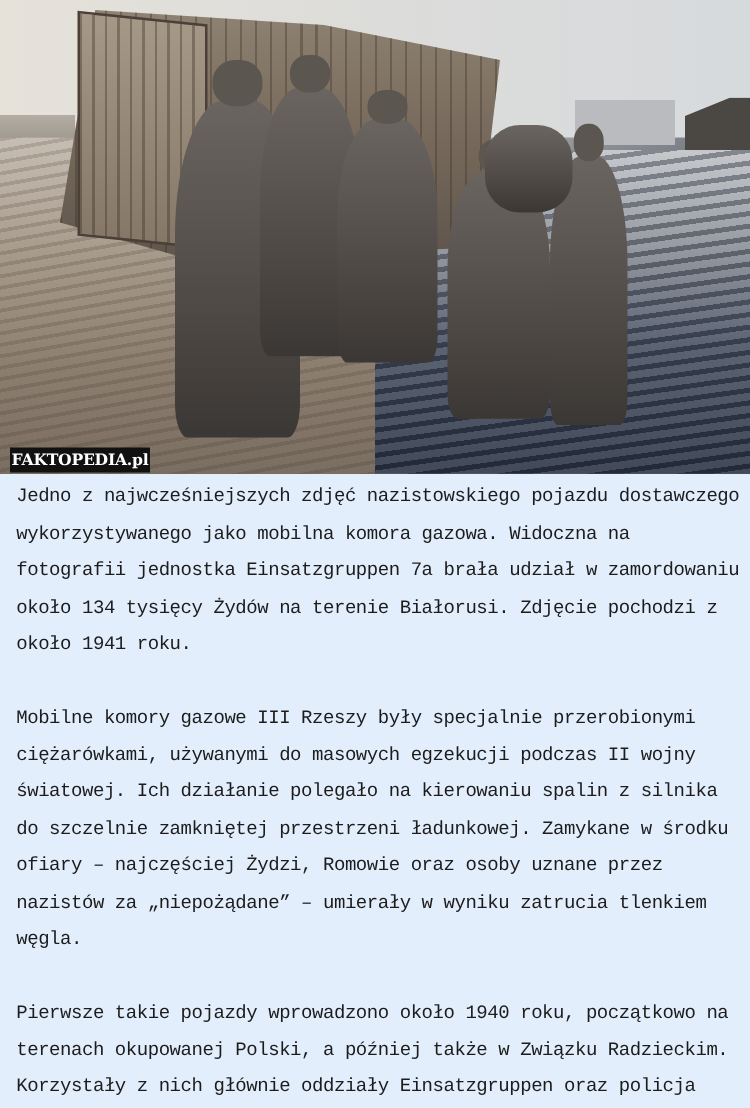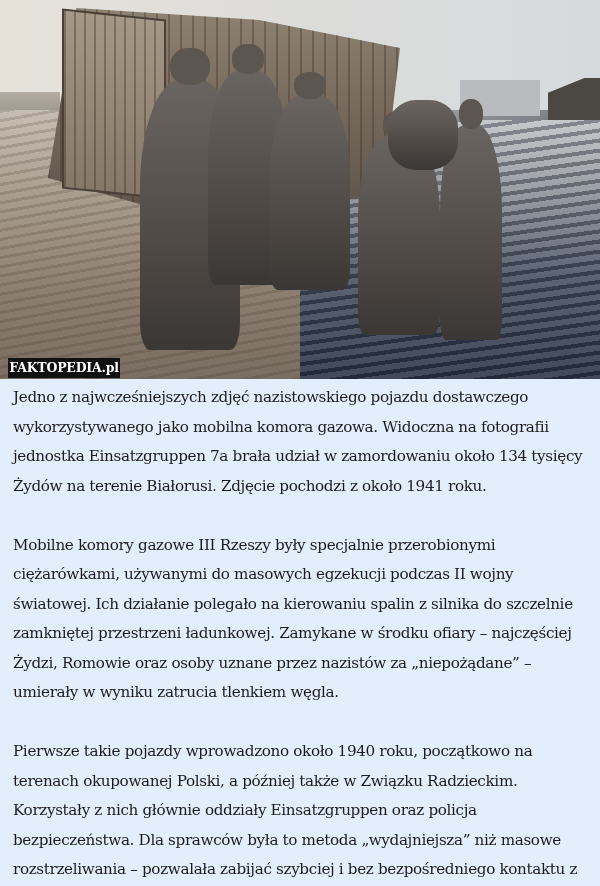--- a/index.html
+++ b/index.html
@@ -100,20 +100,21 @@
     width: 580px;
     padding-top: 4px;
     color: #1c1c1c;
     font-family: "DejaVu Serif", "Liberation Serif", serif;
     font-size: 15.2px;
     line-height: 29.5px;
     letter-spacing: -0.35px;
   }
   .caption p {
     margin: 0 0 29.5px 0;
+    font-family: Liberation Mono, monospace;
   }
   .caption p:last-child { margin-bottom: 0; }
 </style>
 </head>
 <body>
 
 <div class="photo">
   <div class="sky"></div>
   <div class="far-houses-left"></div>
   <div class="house-mid"></div>

